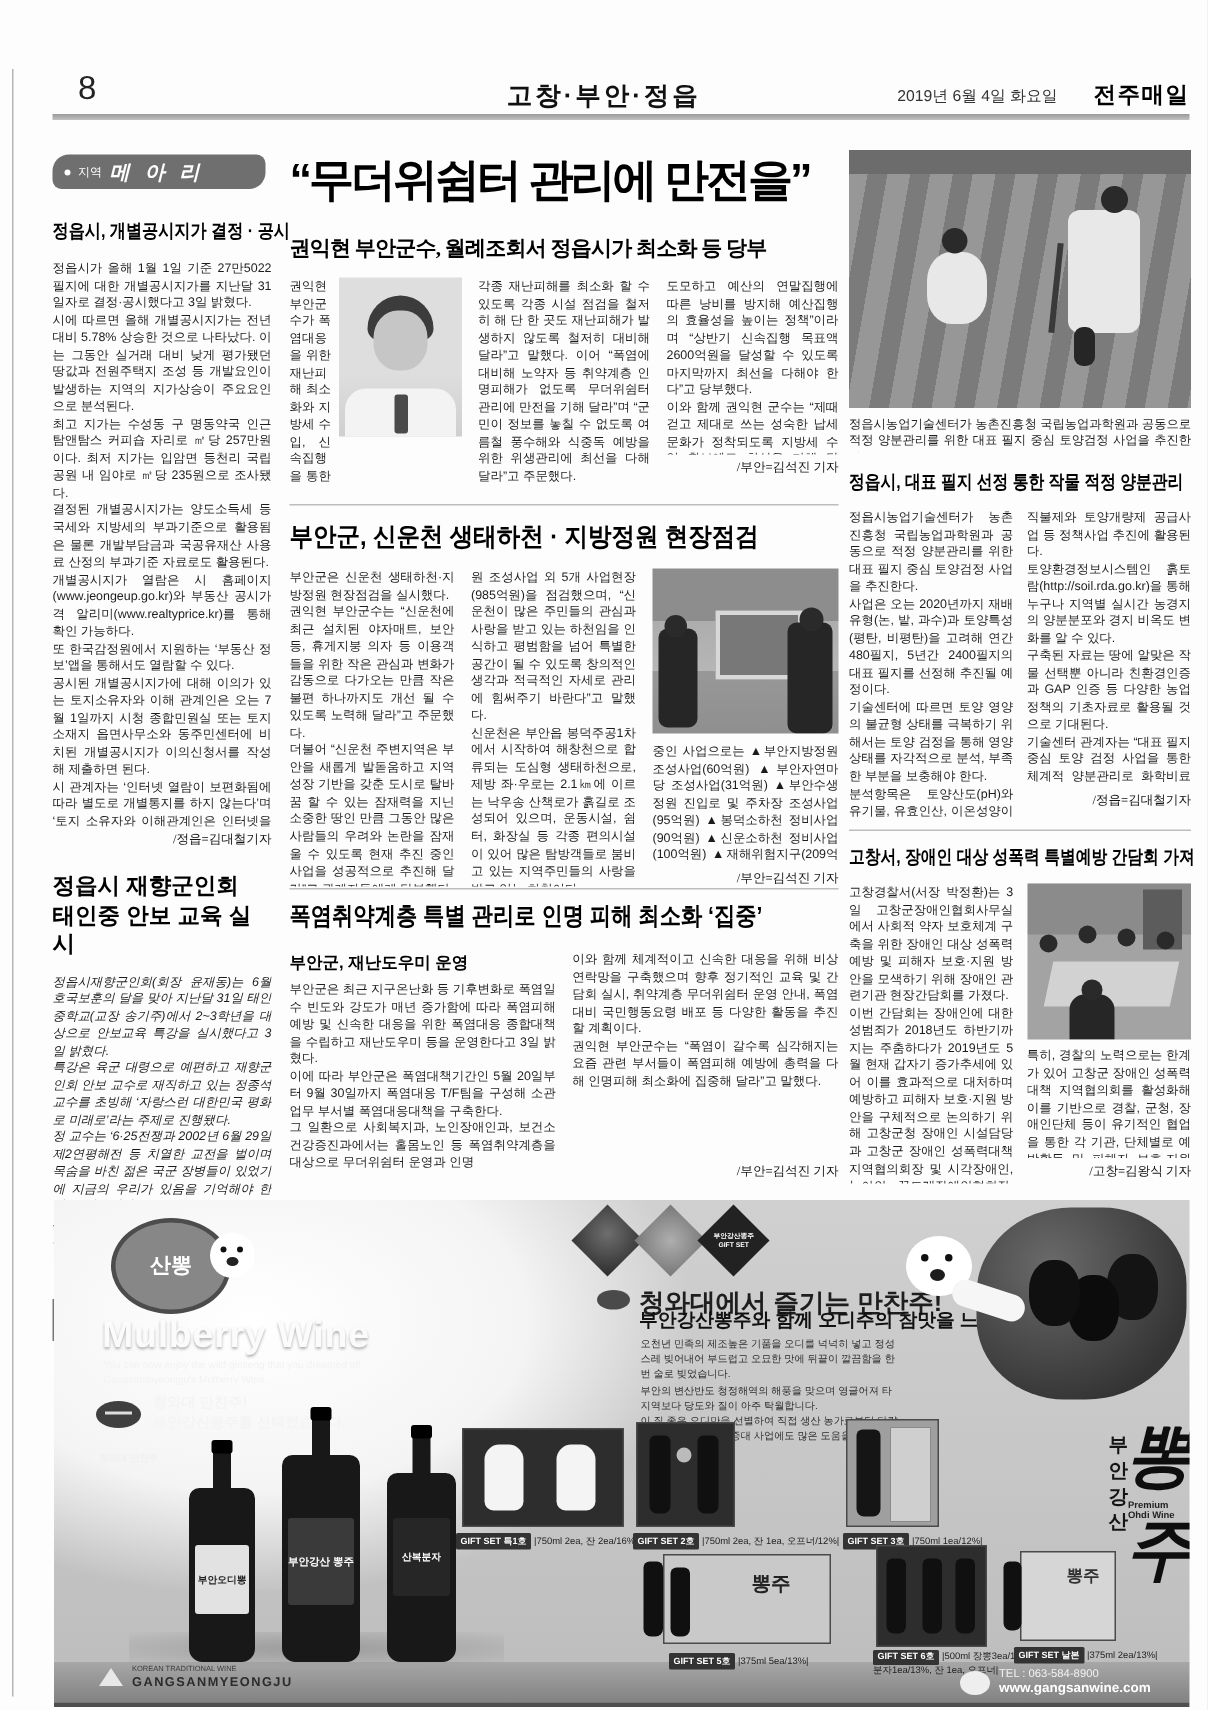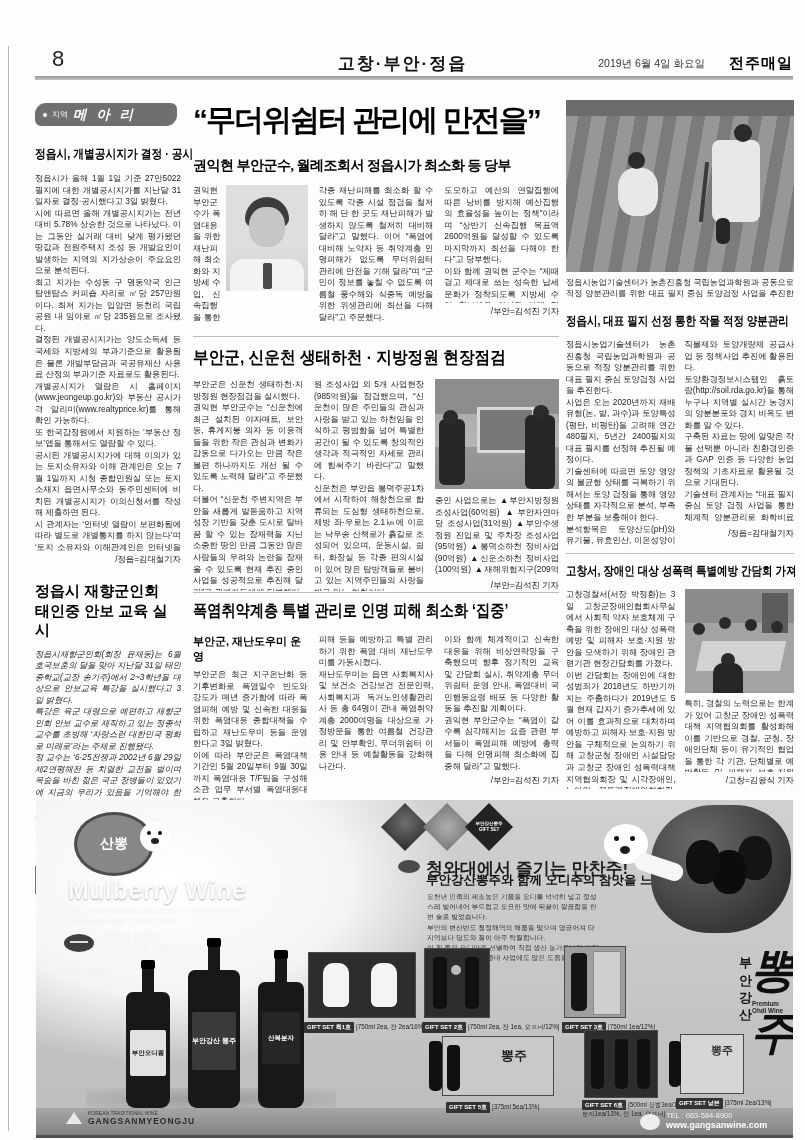--- a/index.html
+++ b/index.html
@@ -9,21 +9,21 @@
   
   .pageno{font-size:22px;color:#222;}
   .section-title{font-size:17px;font-weight:bold;letter-spacing:2px;color:#111;}
   .dateline{font-size:10.5px;color:#333;}
   .masthead{font-size:15px;font-weight:bold;color:#000;letter-spacing:1px;margin-left:20px;}
   .head-rule{height:4px;background:linear-gradient(180deg,#9a9a9a,#c2c2c2);}
   .vrule{width:1px;background:#b5b5b5;}
   
   .body-text{font-size:8.3px;line-height:1.39;text-align:justify;color:#1c1c1c;
              white-space:pre-line;overflow:hidden;}
-  .byline{font-size:8.4px;text-align:right;color:#111;margin-top:3px;}
+  .byline{font-size:8.4px;text-align:right;color:#111;margin-top:3px;font-family:Liberation Serif, serif;}
   .cols{display:flex;gap:11px;}
   .col{flex:1;min-width:0;}
   .hline{height:1px;background:#bdbdbd;}
   
   .kicker-box{width:142px;height:23px;background:#6f6f6f;border-radius:11px 6px 11px 6px;
               display:flex;align-items:center;gap:5px;padding-left:8px;box-sizing:border-box;}
   .kicker-dot{width:4px;height:4px;background:#fff;border-radius:50%;}
   .kicker-small{font-size:8px;color:#fff;}
   .kicker-big{font-size:13.5px;color:#fff;font-weight:bold;font-style:italic;letter-spacing:3px;}
   .sb-h1{font-size:12.5px;font-weight:bold;color:#000;transform:scaleX(.86);transform-origin:left;white-space:nowrap;}
@@ -180,22 +180,20 @@
 
   <div class="abs" style="left:193px;top:600px;width:366px;">
     <div class="mid-hl2">폭염취약계층 특별 관리로 인명 피해 최소화 ‘집중’</div>
     <div class="cols" style="margin-top:12px;height:158px;">
       <div class="col">
         <div class="kicker2">부안군, 재난도우미 운영</div>
         <div class="body-text" style="height:138px;">부안군은 최근 지구온난화 등 기후변화로 폭염일수 빈도와 강도가 매년 증가함에 따라 폭염피해 예방 및 신속한 대응을 위한 폭염대응 종합대책을 수립하고 재난도우미 등을 운영한다고 3일 밝혔다.
 이에 따라 부안군은 폭염대책기간인 5월 20일부터 9월 30일까지 폭염대응 T/F팀을 구성해 소관 업무 부서별 폭염대응대책을 구축한다.
 그 일환으로 사회복지과, 노인장애인과, 보건소 건강증진과에서는 홀몸노인 등 폭염취약계층을 대상으로 무더위쉼터 운영과 인명</div>
       </div>
-      <div class="col body-text">피해 등을 예방하고 특별 관리하기 위한 폭염 대비 재난도우미를 가동시켰다.
-재난도우미는 읍면 사회복지사 및 보건소 건강보건 전문인력, 사회복지과 독거노인생활관리사 등 총 64명이 관내 폭염취약계층 2000여명을 대상으로 가정방문을 통한 여름철 건강관리 및 안부확인, 무더위쉼터 이용 안내 등 예찰활동을 강화해 나간다.</div>
       <div class="col">
         <div class="body-text" style="height:138px;">이와 함께 체계적이고 신속한 대응을 위해 비상연락망을 구축했으며 향후 정기적인 교육 및 간담회 실시, 취약계층 무더위쉼터 운영 안내, 폭염대비 국민행동요령 배포 등 다양한 활동을 추진할 계획이다.
 권익현 부안군수는 “폭염이 갈수록 심각해지는 요즘 관련 부서들이 폭염피해 예방에 총력을 다해 인명피해 최소화에 집중해 달라”고 말했다.</div>
         <div class="byline">/부안=김석진 기자</div>
       </div>
     </div>
   </div>
 
   <div class="abs" style="left:566px;top:100px;width:228px;">
     <div class="photo field" style="width:228px;height:172px;">

